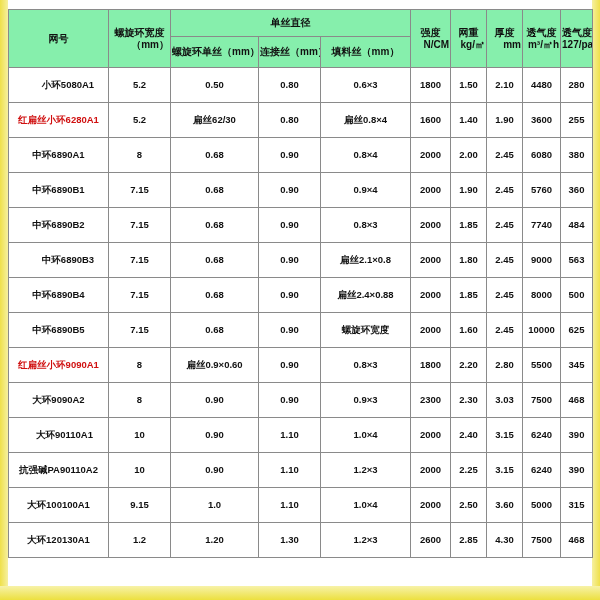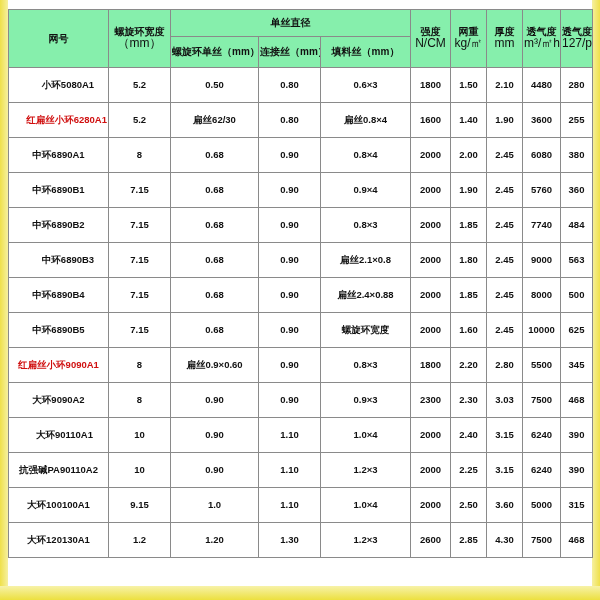--- a/index.html
+++ b/index.html
@@ -65,22 +65,23 @@
     white-space: nowrap;
   }
   table.grid thead td {
     background: #86efac;
     font-size: 10px;
   }
   .hdr-big {
     font-size: 11px;
   }
   .unit {
-    font-size: 12px;
-    font-weight: normal;
+    font-size: 10px;
+    font-weight: bold;
+    text-align: right;
   }
   .cell-name {
     font-size: 10px;
   }
   .row-h { height: 35px; }
   .hdr-r1 { height: 27px; }
   .hdr-r2 { height: 31px; }
   .top-pad { height: 9px; }
 </style>
 </head>
@@ -148,21 +149,21 @@
             <td>0.50</td>
             <td>0.80</td>
             <td>0.6×3</td>
             <td>1800</td>
             <td>1.50</td>
             <td>2.10</td>
             <td>4480</td>
             <td>280</td>
           </tr>
           <tr class="row-h">
-            <td class="cell-name" style="color: rgb(208, 16, 16); text-align: right;">红扁丝小环6280A1</td>
+            <td class="cell-name" style="color: rgb(208, 16, 16);">红扁丝小环6280A1</td>
             <td>5.2</td>
             <td>扁丝62/30</td>
             <td>0.80</td>
             <td>扁丝0.8×4</td>
             <td>1600</td>
             <td>1.40</td>
             <td>1.90</td>
             <td>3600</td>
             <td>255</td>
           </tr>

